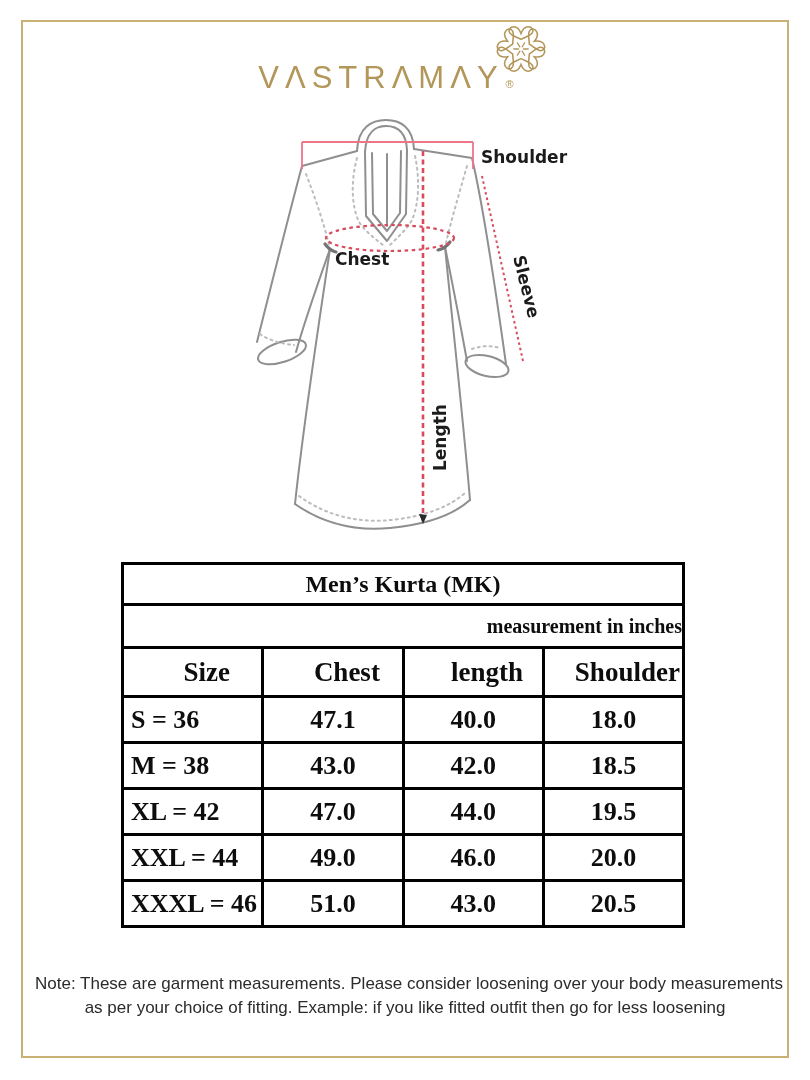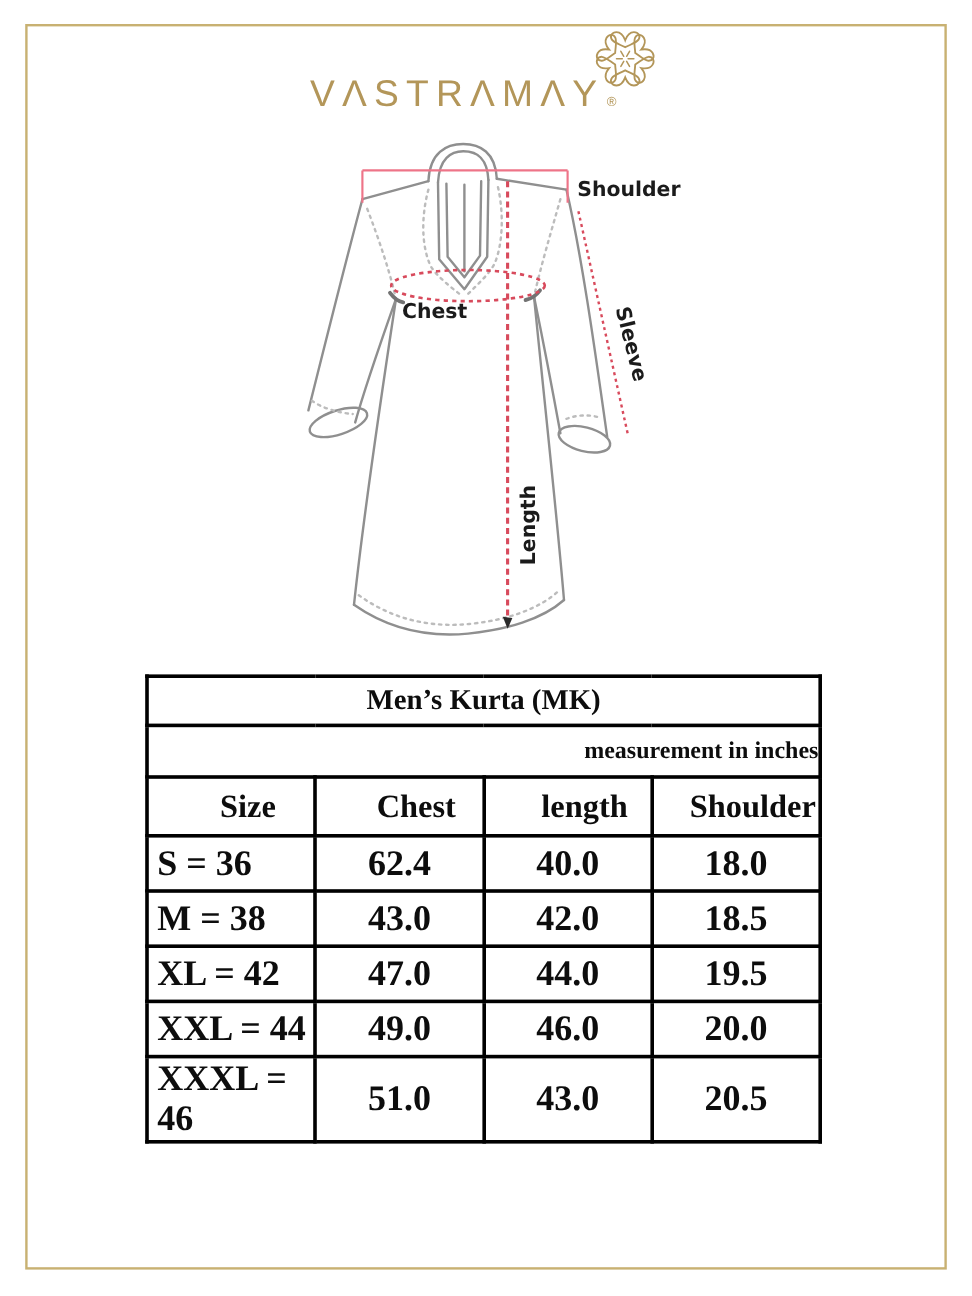--- a/index.html
+++ b/index.html
@@ -16,21 +16,21 @@
   .kurta-svg{position:absolute;left:190px;top:118px;width:420px;height:432px;}
   .diag-label{font-family:"DejaVu Sans",sans-serif;font-weight:700;font-size:17px;fill:#1b1b1b;}
   
   .size-table{position:absolute;left:121px;top:562px;width:564px;border-collapse:collapse;
               table-layout:fixed;color:#0d0d0d;}
   .size-table td,.size-table th{border:3px solid #000;background:#fff;font-weight:700;
               padding:0;vertical-align:middle;font-family:Liberation Serif, serif;}
   .row-title td{height:38px;font-size:24px;text-align:center;}
   .row-sub td{height:40px;font-size:20px;text-align:right;}
   .row-head th{height:46px;font-size:27px;text-align:center;padding-left:28px;}
-  .row-data td{height:43px;font-size:30px;text-align:center;}
+  .row-data td{height:43px;font-size:26px;text-align:center;}
   .row-data td.cell-size{text-align:left;padding-left:7px;}
   
   .note{position:absolute;left:35px;top:972px;width:740px;text-align:center;
         font-family:"Liberation Sans",sans-serif;font-size:17px;line-height:24px;
         color:#2b2b2b;font-weight:400;}
   .note div{white-space:nowrap;}
 </style>
 </head>
 <body>
 
@@ -131,21 +131,21 @@
         <td colspan="4">measurement in inches</td>
       </tr>
       <tr class="row-head">
         <th>Size</th>
         <th>Chest</th>
         <th>length</th>
         <th>Shoulder</th>
       </tr>
       <tr class="row-data">
         <td class="cell-size">S = 36</td>
-        <td>62.4</td>
+        <td>47.1</td>
         <td>40.0</td>
         <td>18.0</td>
       </tr>
       <tr class="row-data">
         <td class="cell-size">M = 38</td>
         <td>43.0</td>
         <td>42.0</td>
         <td>18.5</td>
       </tr>
       <tr class="row-data">
@@ -162,14 +162,18 @@
       </tr>
       <tr class="row-data">
         <td class="cell-size">XXXL = 46</td>
         <td>51.0</td>
         <td>43.0</td>
         <td>20.5</td>
       </tr>
     </tbody>
   </table>
 
+  <div class="note">
+    <div>Note: These are garment measurements. Please consider loosening over your body measurements</div>
+    <div>as per your choice of fitting. Example: if you like fitted outfit then go for less loosening</div>
+  </div>
 
 </div>
 
 </body></html>

